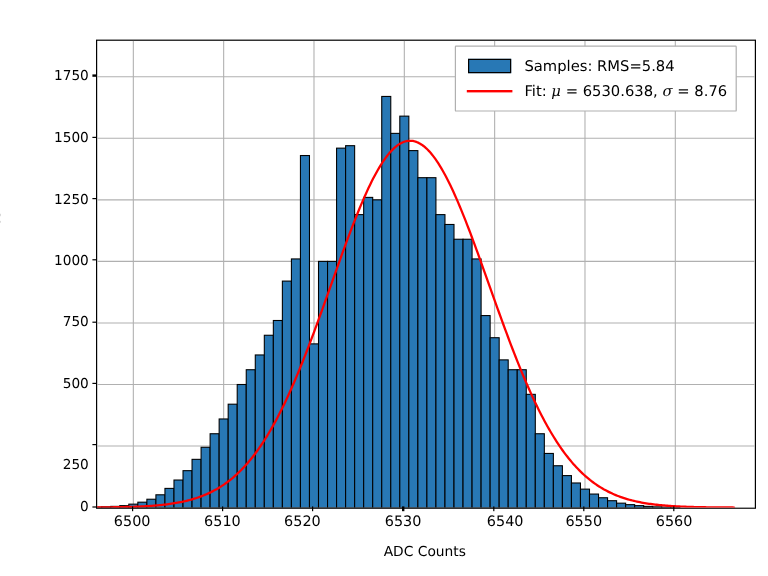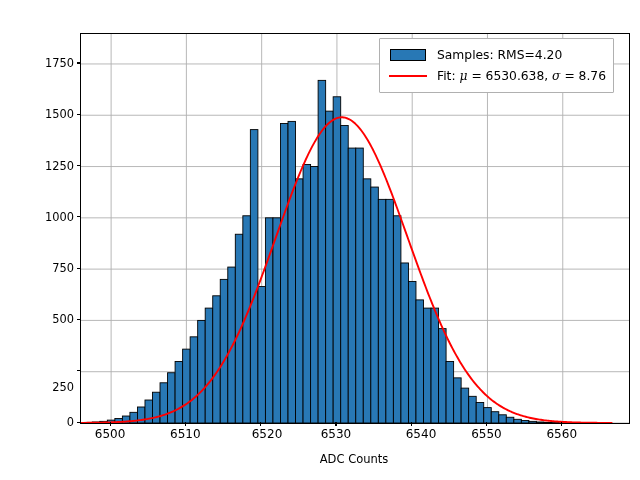--- a/index.html
+++ b/index.html
@@ -254,38 +254,38 @@
       <div class="ytick-label" style="right: 566px; top: 114.247px;">1500</div>
       <div style="position: absolute; width: 3.5px; height: 1.1px; background: rgb(0, 0, 0); left: 76.5px; top: 113.747px;"></div>
       <div class="ytick-label" style="right: 566px; top: 62.9546px;">1750</div>
       <div style="position: absolute; width: 3.5px; height: 1.1px; background: rgb(0, 0, 0); left: 76.5px; top: 62.4546px;"></div>
     </div>
   <div id="xtick-labels">
       <div class="xtick-label" style="left: 110.11px;">6500</div>
       <div style="position: absolute; height: 3.5px; width: 1.1px; background: rgb(0, 0, 0); top: 422px; left: 109.61px;"></div>
       <div class="xtick-label" style="left: 185.385px;">6510</div>
       <div style="position: absolute; height: 3.5px; width: 1.1px; background: rgb(0, 0, 0); top: 422px; left: 184.885px;"></div>
-      <div class="xtick-label" style="left: 267px;">6520</div>
+      <div class="xtick-label" style="left: 252px;">6520</div>
       <div style="position: absolute; height: 3.5px; width: 1.1px; background: rgb(0, 0, 0); top: 422px; left: 260.159px;"></div>
       <div class="xtick-label" style="left: 335.934px;">6530</div>
       <div style="position: absolute; height: 3.5px; width: 1.1px; background: rgb(0, 0, 0); top: 422px; left: 335.434px;"></div>
       <div class="xtick-label" style="left: 421px;">6540</div>
       <div style="position: absolute; height: 3.5px; width: 1.1px; background: rgb(0, 0, 0); top: 422px; left: 410.709px;"></div>
       <div class="xtick-label" style="left: 486.484px;">6550</div>
       <div style="position: absolute; height: 3.5px; width: 1.1px; background: rgb(0, 0, 0); top: 422px; left: 485.984px;"></div>
       <div class="xtick-label" style="left: 561.758px;">6560</div>
       <div style="position: absolute; height: 3.5px; width: 1.1px; background: rgb(0, 0, 0); top: 422px; left: 561.258px;"></div>
     </div>
 
   <div id="legend">
     <div class="legend-row">
       <span class="legend-key">
         <span class="legend-swatch-patch"></span>
       </span>
-      <span class="legend-label">Samples: RMS=4.20</span>
+      <span class="legend-label">Samples: RMS=5.84</span>
     </div>
     <div class="legend-row">
       <span class="legend-key">
         <span class="legend-swatch-line"></span>
       </span>
       <span class="legend-label">Fit: <span class="ital">μ</span> = 6530.638, <span class="ital">σ</span> = 8.76</span>
     </div>
   </div>
 
 </div>

